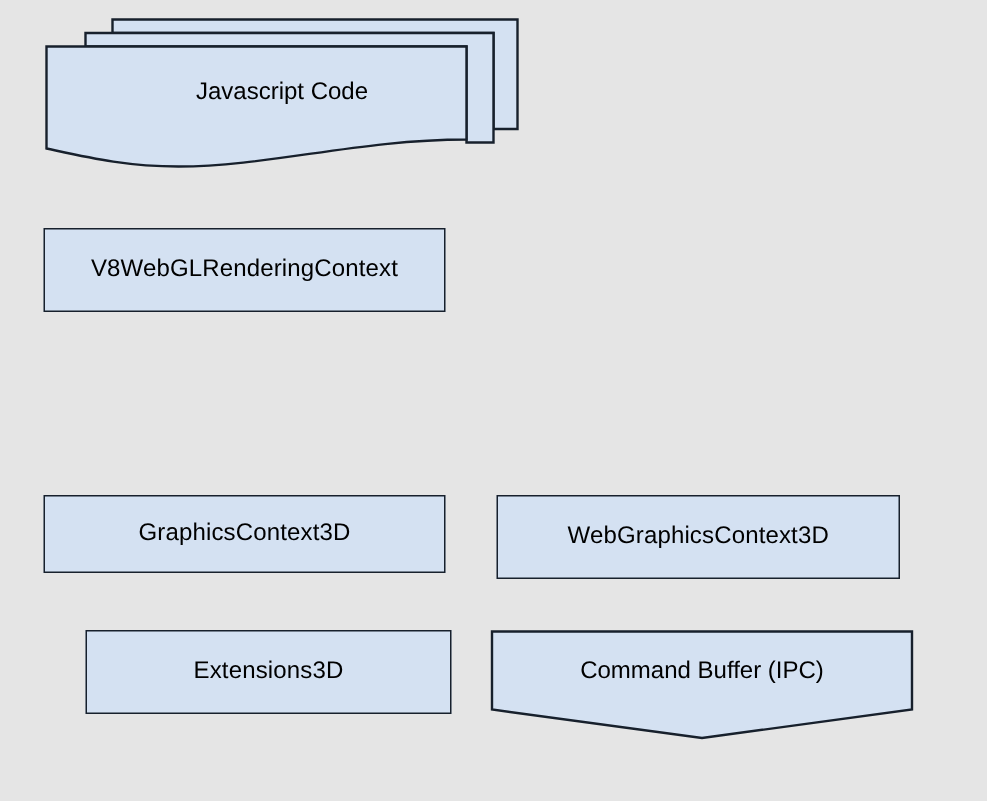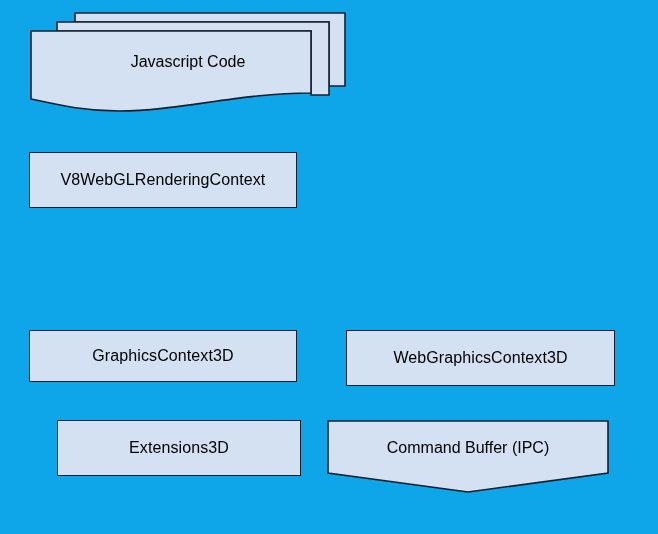--- a/index.html
+++ b/index.html
@@ -8,21 +8,21 @@
     padding: 0;
     background: #000000;
   }
   body {
     font-family: "Liberation Sans", sans-serif;
   }
   #canvas {
     position: relative;
     width: 658px;
     height: 534px;
-    background: #0ea5e9;
+    background: #e5e5e5;
     overflow: hidden;
   }
   .node {
     position: absolute;
     box-sizing: border-box;
     display: flex;
     align-items: center;
     justify-content: center;
     color: #000000;
     font-size: 16px;
@@ -92,21 +92,21 @@
 
   <div class="node rect" style="left:29px; top:152px; width:268px; height:56px;">
     <span>V8WebGLRenderingContext</span>
   </div>
 
 
   <div class="node rect" style="left:29px; top:330px; width:268px; height:52px;">
     <span>GraphicsContext3D</span>
   </div>
 
-  <div class="node rect" style="left:331px; top:330px; width:269px; height:56px;margin-left:15px;">
+  <div class="node rect" style="left:331px; top:330px; width:269px; height:56px;">
     <span>WebGraphicsContext3D</span>
   </div>
 
   <div class="node rect" style="left:29px; top:420px; width:244px; height:56px;margin-left:28px;">
     <span>Extensions3D</span>
   </div>
 
   <div class="penta" style="left:326px; top:419px; width:284px; height:76px;">
     <svg width="284" height="76" viewBox="0 0 284 76" xmlns="http://www.w3.org/2000/svg">
       <path d="M 2 2 L 282 2 L 282 54 L 142 73 L 2 54 Z" fill="#d4e1f2" stroke="#17202c" stroke-width="1.6" stroke-linejoin="miter"></path>

